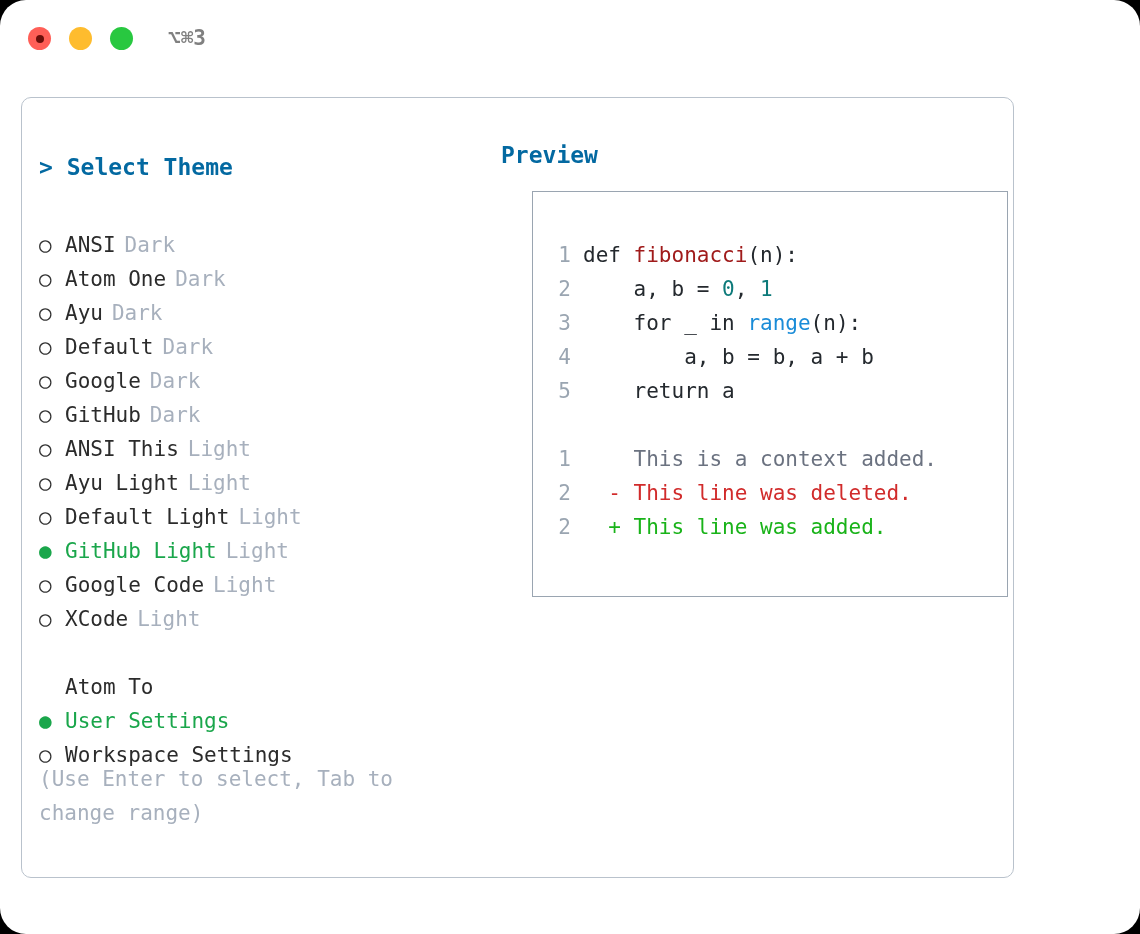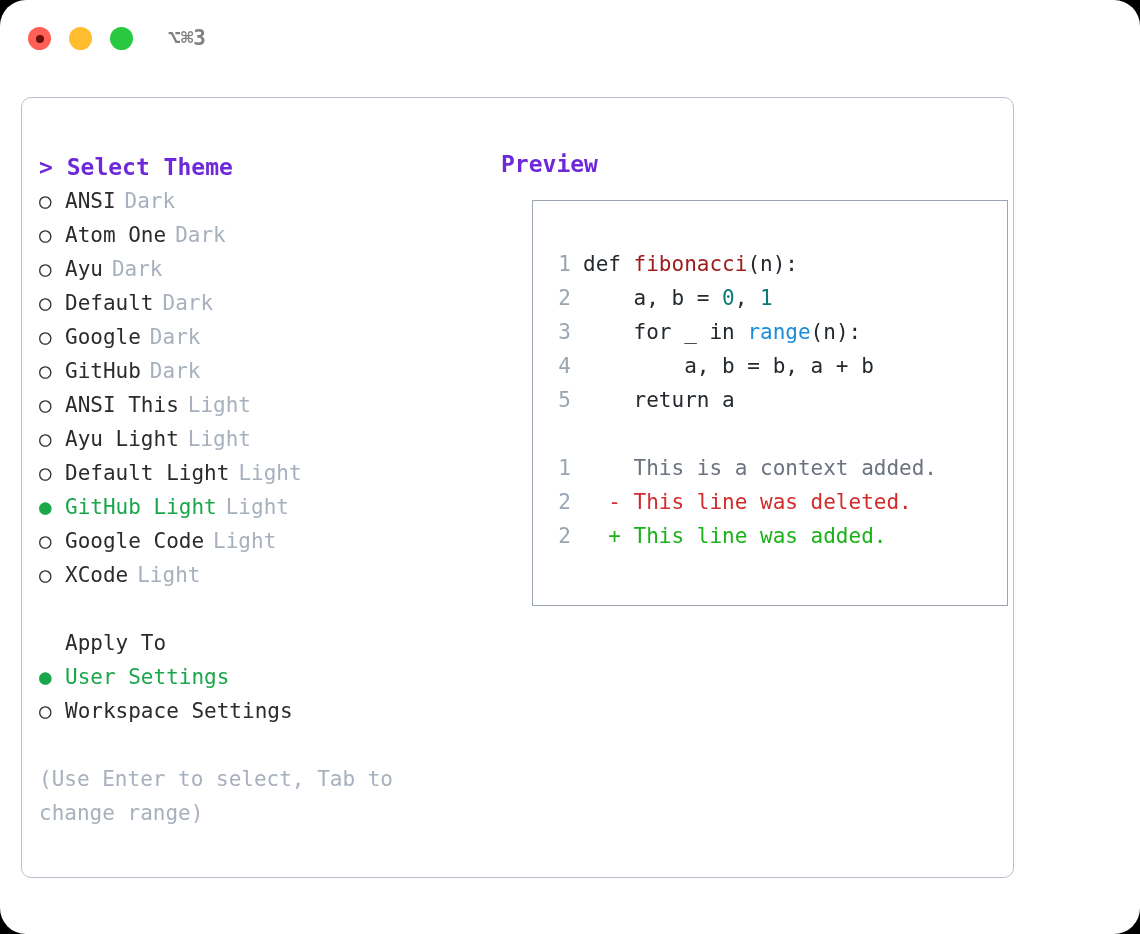--- a/index.html
+++ b/index.html
@@ -85,28 +85,28 @@
   
   .col-left {
     position: absolute;
     left: 17px;
     top: 52px;
     width: 450px;
   }
   .col-right {
     position: absolute;
     left: 479px;
-    top: 49px;
+    top: 40px;
     width: 500px;
   }
 
   .section-header {
     font-size: 23px;
     font-weight: bold;
-    color: #6d28d9;
+    color: #0369a1;
     line-height: 34px;
     white-space: pre;
   }
 
   
   .opt-row {
     display: flex;
     align-items: baseline;
     height: 34px;
     font-size: 21px;
@@ -115,21 +115,21 @@
   }
   .marker {
     width: 26px;
     flex: 0 0 26px;
     font-size: 21px;
     line-height: 34px;
     color: #333333;
     text-align: left;
   }
   .marker.sel { color: #1aa64b; }
-  .opt-label { color: #2b2b2b; }
+  .opt-label { color: #2b2b2b; margin-top: 44px; }
   .opt-label.sel { color: #1aa64b; }
   .opt-suffix {
     color: #a7b0bd;
     margin-left: 9px;
   }
 
   .spacer-row { height: 34px; }
 
   .hint {
     margin-top: 34px;
@@ -215,21 +215,21 @@
           <div class="opt-row"><span class="marker">○</span><span class="opt-label">Default Light</span><span class="opt-suffix">Light</span></div>
           <div class="opt-row"><span class="marker sel">●</span><span class="opt-label sel">GitHub Light</span><span class="opt-suffix">Light</span></div>
           <div class="opt-row"><span class="marker">○</span><span class="opt-label">Google Code</span><span class="opt-suffix">Light</span></div>
           <div class="opt-row"><span class="marker">○</span><span class="opt-label">XCode</span><span class="opt-suffix">Light</span></div>
         </div>
 
       <div class="spacer-row"></div>
 
       <div class="opt-row">
         <span class="marker"> </span>
-        <span class="opt-label">Apply To</span>
+        <span class="opt-label">Atom To</span>
       </div>
       <div id="apply-list">
           <div class="opt-row"><span class="marker sel">●</span><span class="opt-label sel">User Settings</span></div>
           <div class="opt-row"><span class="marker">○</span><span class="opt-label">Workspace Settings</span></div>
         </div>
 
       <div class="hint">(Use Enter to select, Tab to change range)</div>
     </div>
 
     <div class="col-right">

